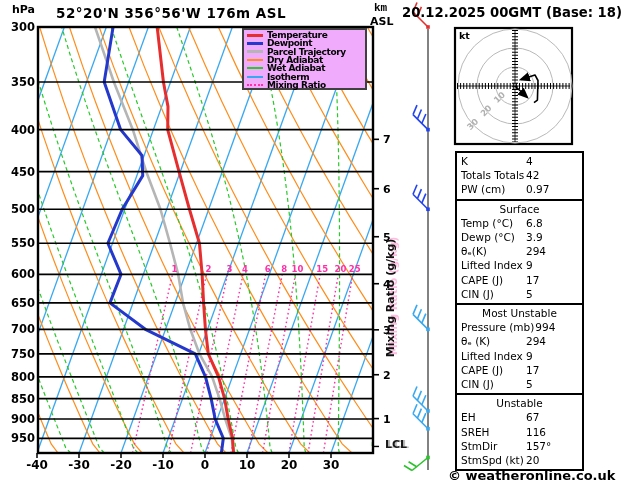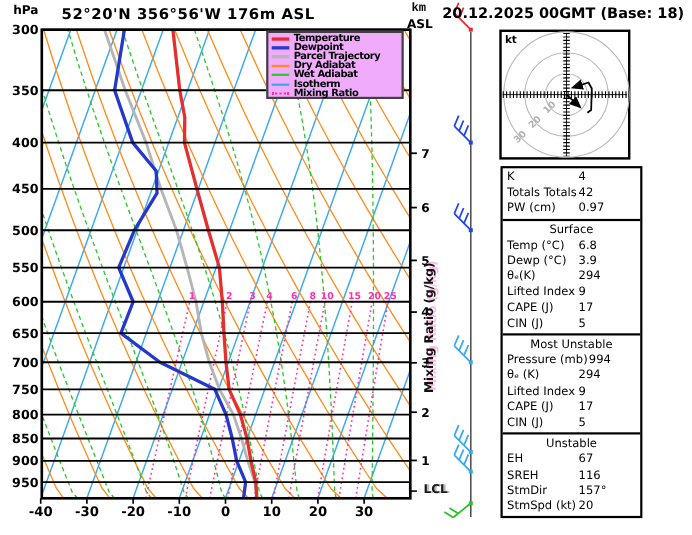--- a/index.html
+++ b/index.html
@@ -266,20 +266,21 @@
       </g>
     </svg>
 
   <div class="abs b" id="hpa-label">hPa</div>
   <div class="abs b" id="title">52°20'N 356°56'W 176m ASL</div>
   <div class="abs b" id="km-label">km</div>
   <div class="abs b" id="asl-label">ASL</div>
   <div class="abs b" id="run-title">20.12.2025 00GMT (Base: 18)</div>
   <div class="abs b" id="mix-axis-label">Mixing Ratio (g/kg)</div>
   <div class="abs b" id="lcl-label">LCL</div>
+  <div class="abs b" id="copyright">© weatheronline.co.uk</div>
 
   <div class="abs" id="legend">
       <div class="lrow">
         <span class="lsamp" style="border-top: 3px solid rgb(230, 46, 46);"></span>
         <span class="ltext">Temperature</span>
       </div>
       <div class="lrow">
         <span class="lsamp" style="border-top: 3px solid rgb(36, 56, 204);"></span>
         <span class="ltext">Dewpoint</span>
       </div>

